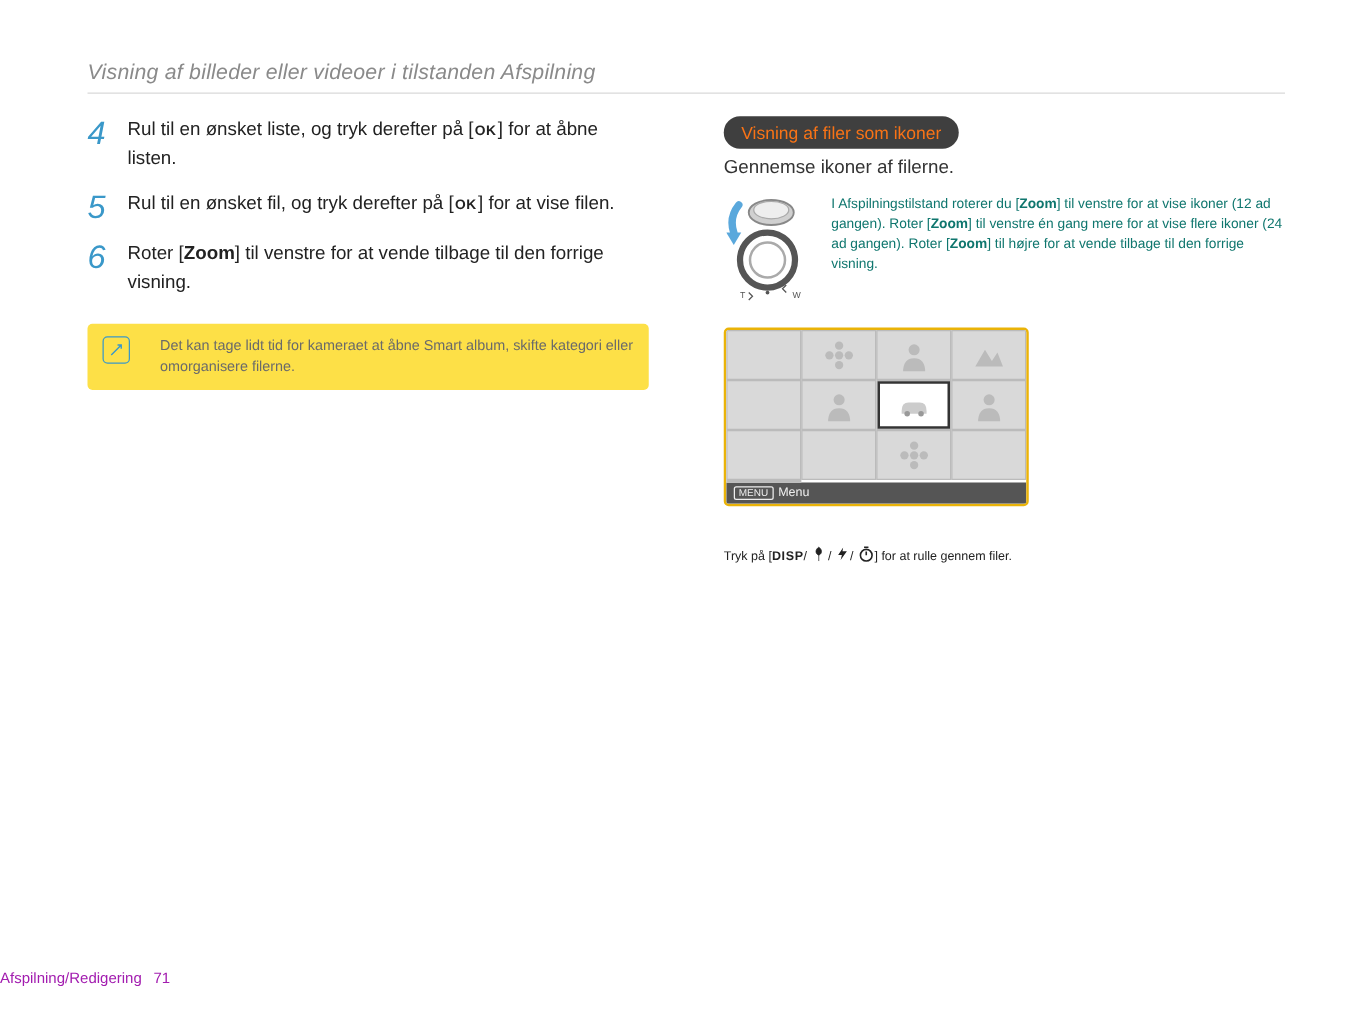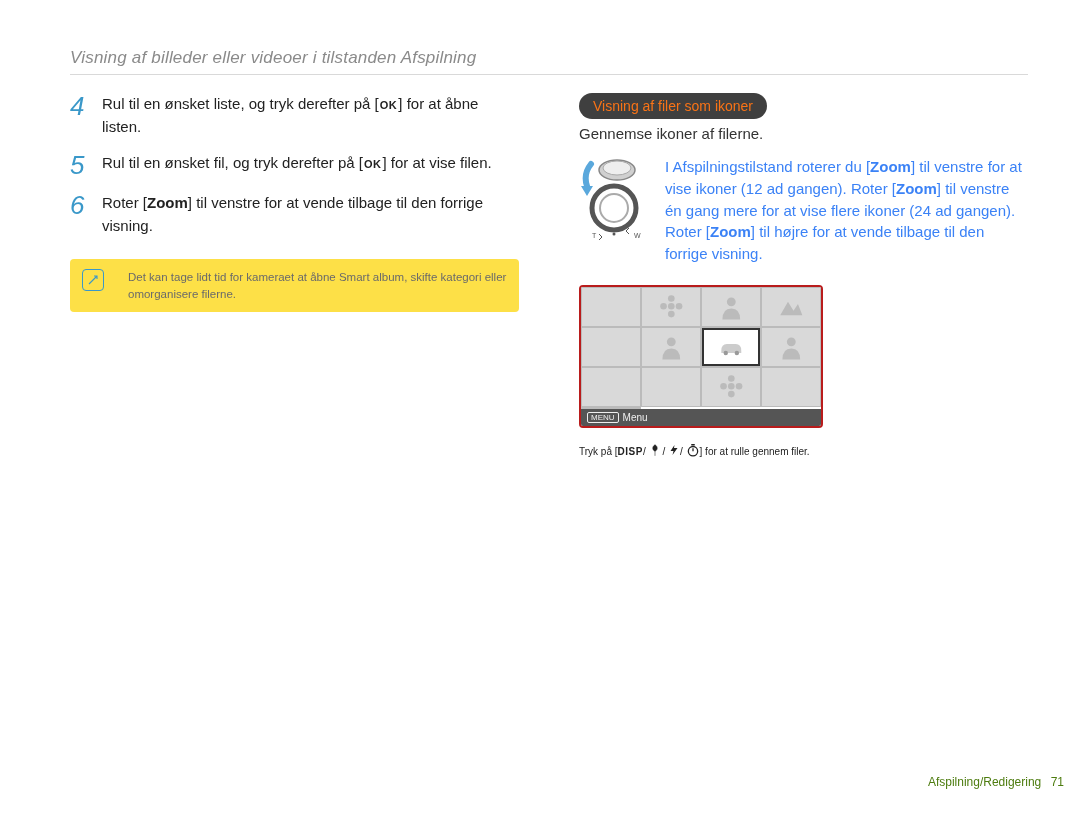--- a/index.html
+++ b/index.html
@@ -17,32 +17,32 @@
   
   .note{display:flex;gap:24px;background:#fde047;border-radius:4px;padding:10px 12px;margin-top:22px}
   .note-icon{width:20px;height:20px;border:1.5px solid #3a98c9;border-radius:4px;display:flex;align-items:center;justify-content:center;flex:0 0 20px}
   .note-icon svg{display:block}
   .note-text{font-size:11.5px;color:#6a6a6a;line-height:1.45}
   
   .pill{display:inline-block;background:#3f3f3f;color:#f97316;font-size:14px;padding:5px 14px;border-radius:14px;margin-bottom:6px}
   .subtext{font-size:15px;color:#333;margin-bottom:14px}
   .zoom-block{display:flex;gap:16px;margin-bottom:20px}
   .zoom-illus{flex:0 0 70px;display:flex;flex-direction:column;align-items:center}
-  .zoom-text{font-size:15px;color:#3b82f6;line-height:1.45}
-  
-  .lcd{width:240px;border:2px solid #b91c1c;border-radius:4px;background:#fff;padding:0;overflow:hidden;margin-bottom:15px}
+  .zoom-text{font-size:11px;color:#0f766e;line-height:1.45}
+  
+  .lcd{width:240px;border:2px solid #eab308;border-radius:4px;background:#fff;padding:0;overflow:hidden;margin-bottom:31px}
   .lcd-grid{display:grid;grid-template-columns:repeat(4,1fr);grid-template-rows:repeat(3,40px)}
   .lcd-cell{border:1px solid #bbb;background:#d9d9d9;display:flex;align-items:center;justify-content:center}
   .lcd-cell.sel{outline:2px solid #333;outline-offset:-3px;background:#fff}
   .lcd-bar{background:#555;color:#eee;font-size:10px;padding:3px 6px;display:flex;align-items:center;gap:4px}
   .lcd-menu-label{font-size:10px;color:#eee}
   .caption{font-size:10px;color:#222}
   .disp-label{font-weight:bold;letter-spacing:.5px}
   
-  .footer{position:absolute;bottom:26px;left:0;right:16px;text-align:right;font-size:12px;color:#4d7c0f}
+  .footer{position:absolute;bottom:26px;left:0;right:0;text-align:left;font-size:12px;color:#a21caf}
   .footer .pnum{margin-left:6px}
   
   .thumb-svg{width:70%;height:70%}
 </style>
 </head>
 <body>
 
 <div class="page">
 
   <div class="page-title">Visning af billeder eller videoer i tilstanden Afspilning</div>

